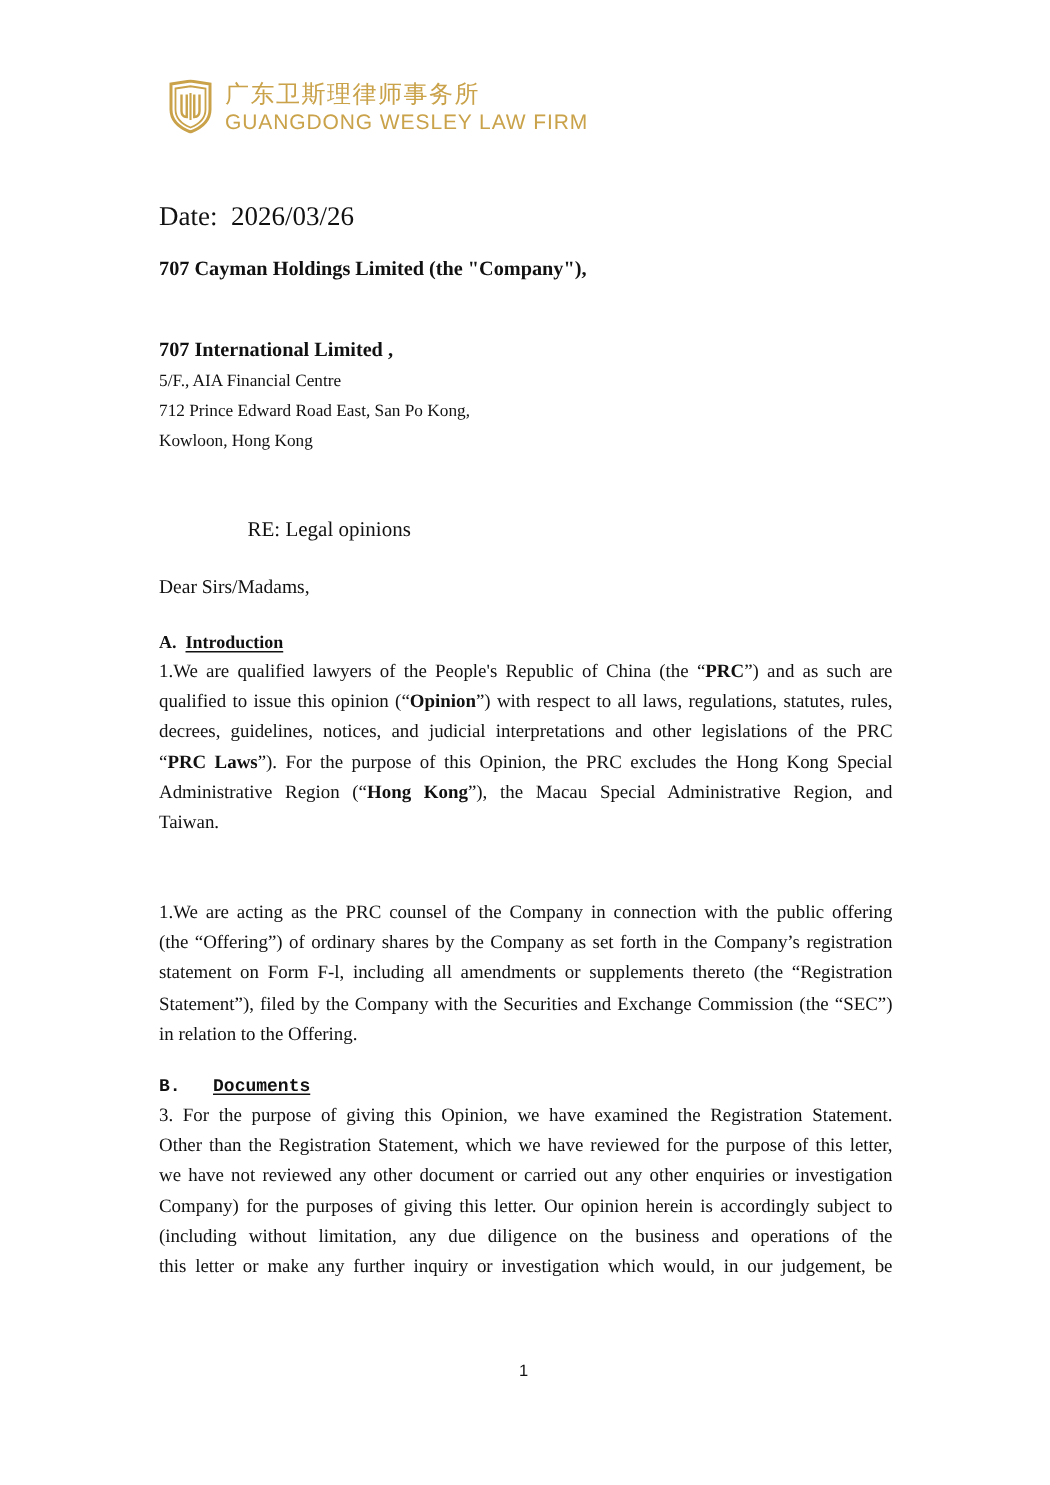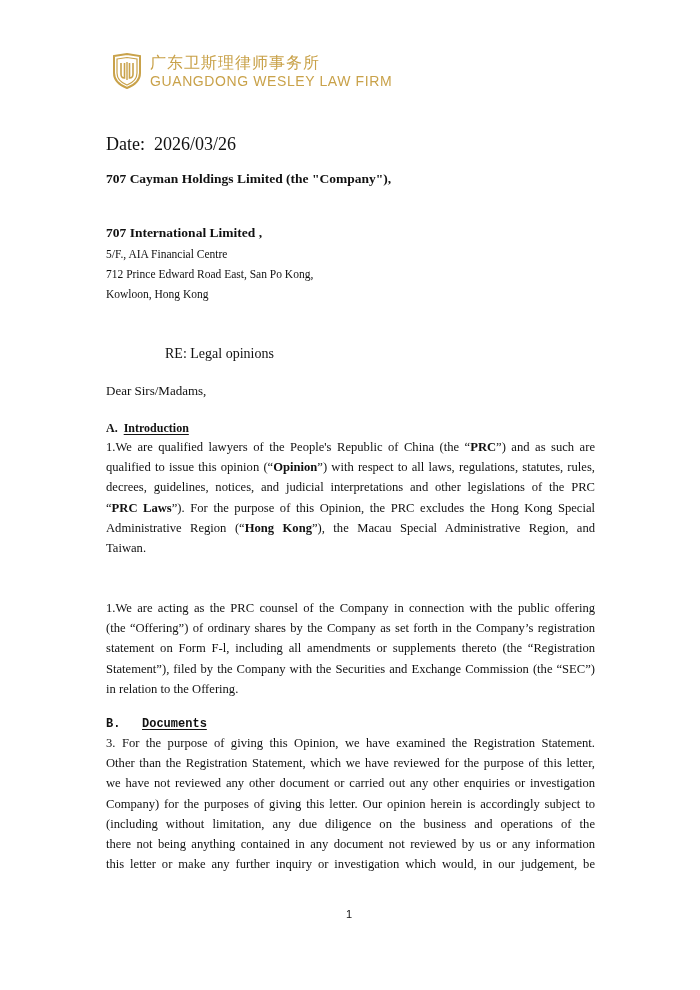--- a/index.html
+++ b/index.html
@@ -183,19 +183,18 @@
   <div class="abs section-heading sh-b">
     <span>B.</span>&nbsp;&nbsp;&nbsp;<span class="u">Documents</span>
   </div>
 
   <div class="para p3">
     <span class="line">3.  For the purpose of giving this Opinion, we have examined the Registration Statement.</span>
     <span class="line">Other than the Registration Statement, which we have reviewed for the purpose of this letter,</span>
     <span class="line">we have not reviewed any other document or carried out any other enquiries or investigation</span>
     <span class="line">Company) for the purposes of giving this letter. Our opinion herein is accordingly subject to</span>
     <span class="line">(including without limitation, any due diligence on the business and operations of the</span>
-    <span class="line">there not being anything contained in any document not reviewed by us or any information</span>
     <span class="line">this letter or make any further inquiry or investigation which would, in our judgement, be</span>
   </div>
 
   <div class="abs page-number">1</div>
 
 </div>
 
 </body></html>

